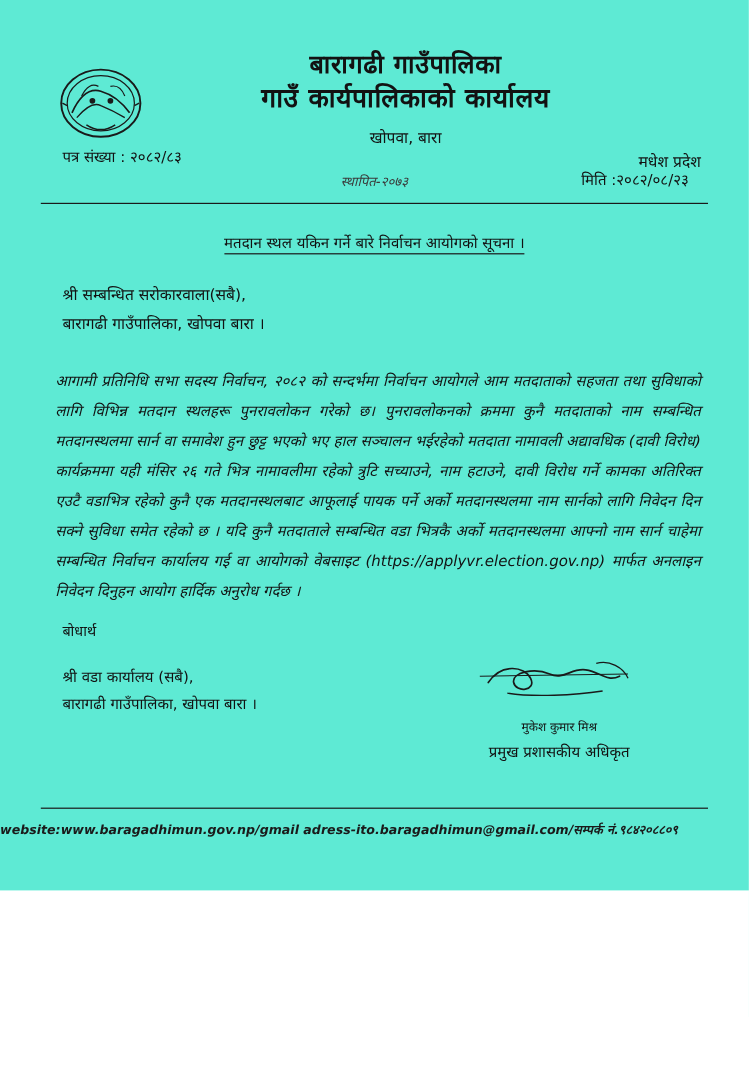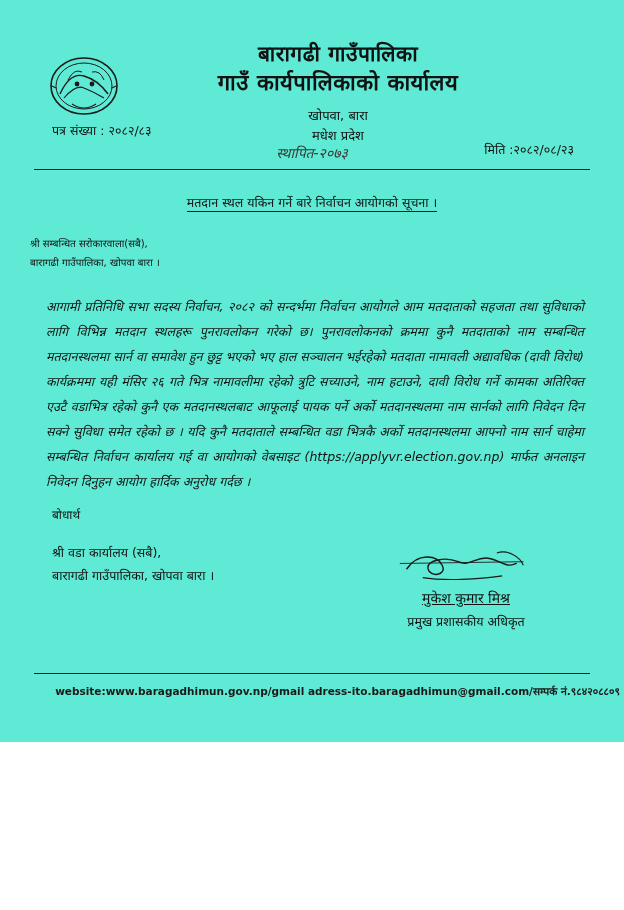--- a/index.html
+++ b/index.html
@@ -54,20 +54,21 @@
     line-height: 1.35;
   }
   .org-line3 {
     font-size: 13px;
     line-height: 1.5;
     margin-top: 8px;
   }
   .org-line4 {
     font-size: 13px;
     line-height: 1.5;
+    text-align: right;
   }
 
   
   .meta {
     position: relative;
     margin: -26px 40px 4px 40px;
     height: 46px;
   }
   .meta-left {
     position: absolute;
@@ -80,21 +81,21 @@
     position: absolute;
     right: 10px;
     top: 22px;
     font-size: 12.5px;
   }
   .meta-center {
     position: absolute;
     left: 50%;
     transform: translateX(-50%);
     top: 24px;
-    font-size: 14px;
+    font-size: 11px;
     color: #3a3a3a;
     font-style: italic;
   }
   .rule {
     margin: 4px 34px 0 34px;
     border-top: 1.6px solid #1a1a1a;
   }
 
   
   .subject {
@@ -103,22 +104,22 @@
     font-size: 12.5px;
   }
   .subject span {
     border-bottom: 1px solid #1a1a1a;
     padding-bottom: 1px;
     text-align: center;
   }
 
   
   .addressee {
-    margin: 24px 46px 0 30px;
-    font-size: 10px;
+    margin: 24px 46px 0 52px;
+    font-size: 13px;
     line-height: 1.85;
   }
   .para {
     margin: 22px 40px 0 46px;
     font-size: 12.5px;
     line-height: 2.0;
     text-align: justify;
     font-style: italic;
   }
 
@@ -139,44 +140,44 @@
     top: 548px;
     width: 200px;
     text-align: center;
   }
   .sign-scribble {
     height: 38px;
     position: relative;
   }
   .sign-scribble svg { display: block; margin: 0 auto; }
   .sign-name {
-    font-size: 14px;
-    margin-top: 2px;
-    text-decoration: underline;
+    font-size: 10px;
+    margin-top: 12px;
   }
   .sign-post {
     font-size: 12.5px;
     margin-top: 6px;
   }
 
   
   .footer-rule {
     position: absolute;
     left: 34px;
     right: 34px;
     bottom: 68px;
     border-top: 1.4px solid #1a1a1a;
   }
   .footer-text {
     position: absolute;
     left: 0;
-    right: 4px;
+    right: 14px;
     bottom: 44px;
-    text-align: right;
+    text-align: left;
     font-size: 10.5px;
+    font-style: italic;
     font-weight: bold;
     color: #1a1a1a;
   }
 </style>
 </head>
 <body>
 
 <div class="page">
 
   <div class="header">

